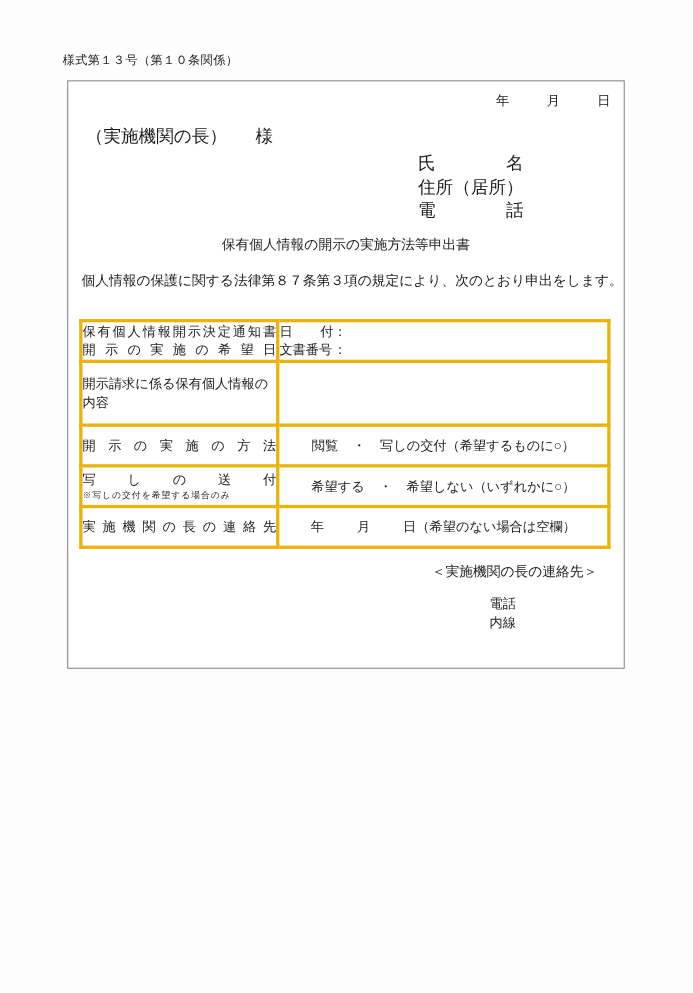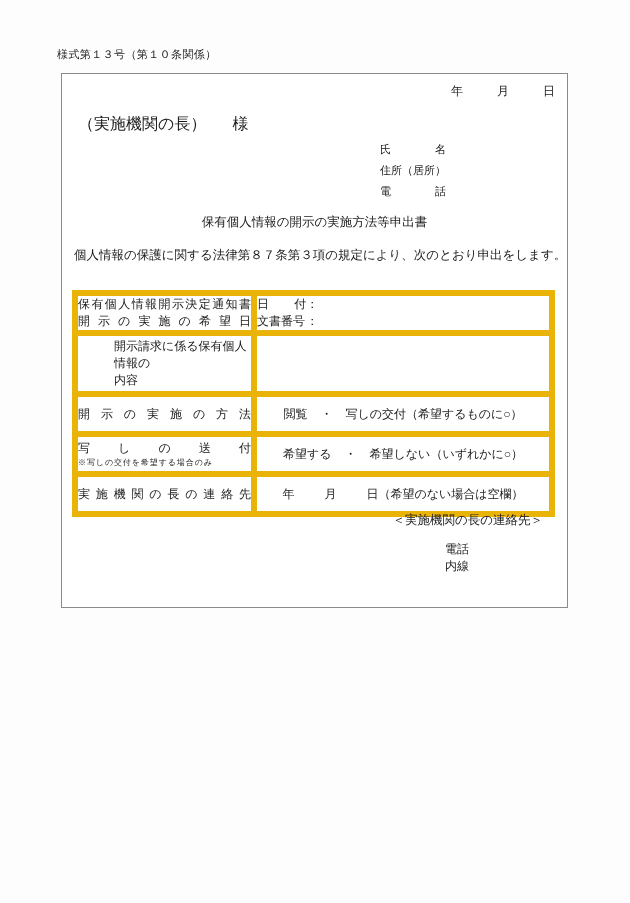--- a/index.html
+++ b/index.html
@@ -63,21 +63,21 @@
     font-size: 16px;
     white-space: nowrap;
   }
   .addressee .sama { margin-left: 26px; }
 
   
   .applicant {
     position: absolute;
     left: 318px;
     top: 65px;
-    font-size: 11px;
+    font-size: 16px;
     line-height: 21px;
   }
   .applicant .spread {
     display: inline-block;
     width: 6em;
     text-align: justify;
     text-align-last: justify;
   }
   .applicant .plain { display: inline-block; width: 6em; }
 
@@ -105,36 +105,36 @@
   .form-table {
     position: absolute;
     left: 10px;
     top: 216px;
     width: 483px;
     border-collapse: collapse;
     table-layout: fixed;
     font-size: 12px;
   }
   .form-table td {
-    border: 6px solid #eab308;
+    border: 3px solid #eab308;
     padding: 0;
     vertical-align: middle;
   }
   .col-label { width: 179px; }
 
   .label-cell {
     padding: 5px 9px;
     line-height: 17px;
   }
   .label-cell .just {
     display: block;
     text-align: justify;
     text-align-last: justify;
   }
-  .label-cell .left { display: block; padding-left: 36px; }
+  .label-cell .left { display: block; }
   .note {
     display: block;
     font-size: 8px;
     letter-spacing: 0.9px;
     margin-top: 1px;
     line-height: 10px;
   }
 
   .value-cell {
     padding: 5px 9px;

